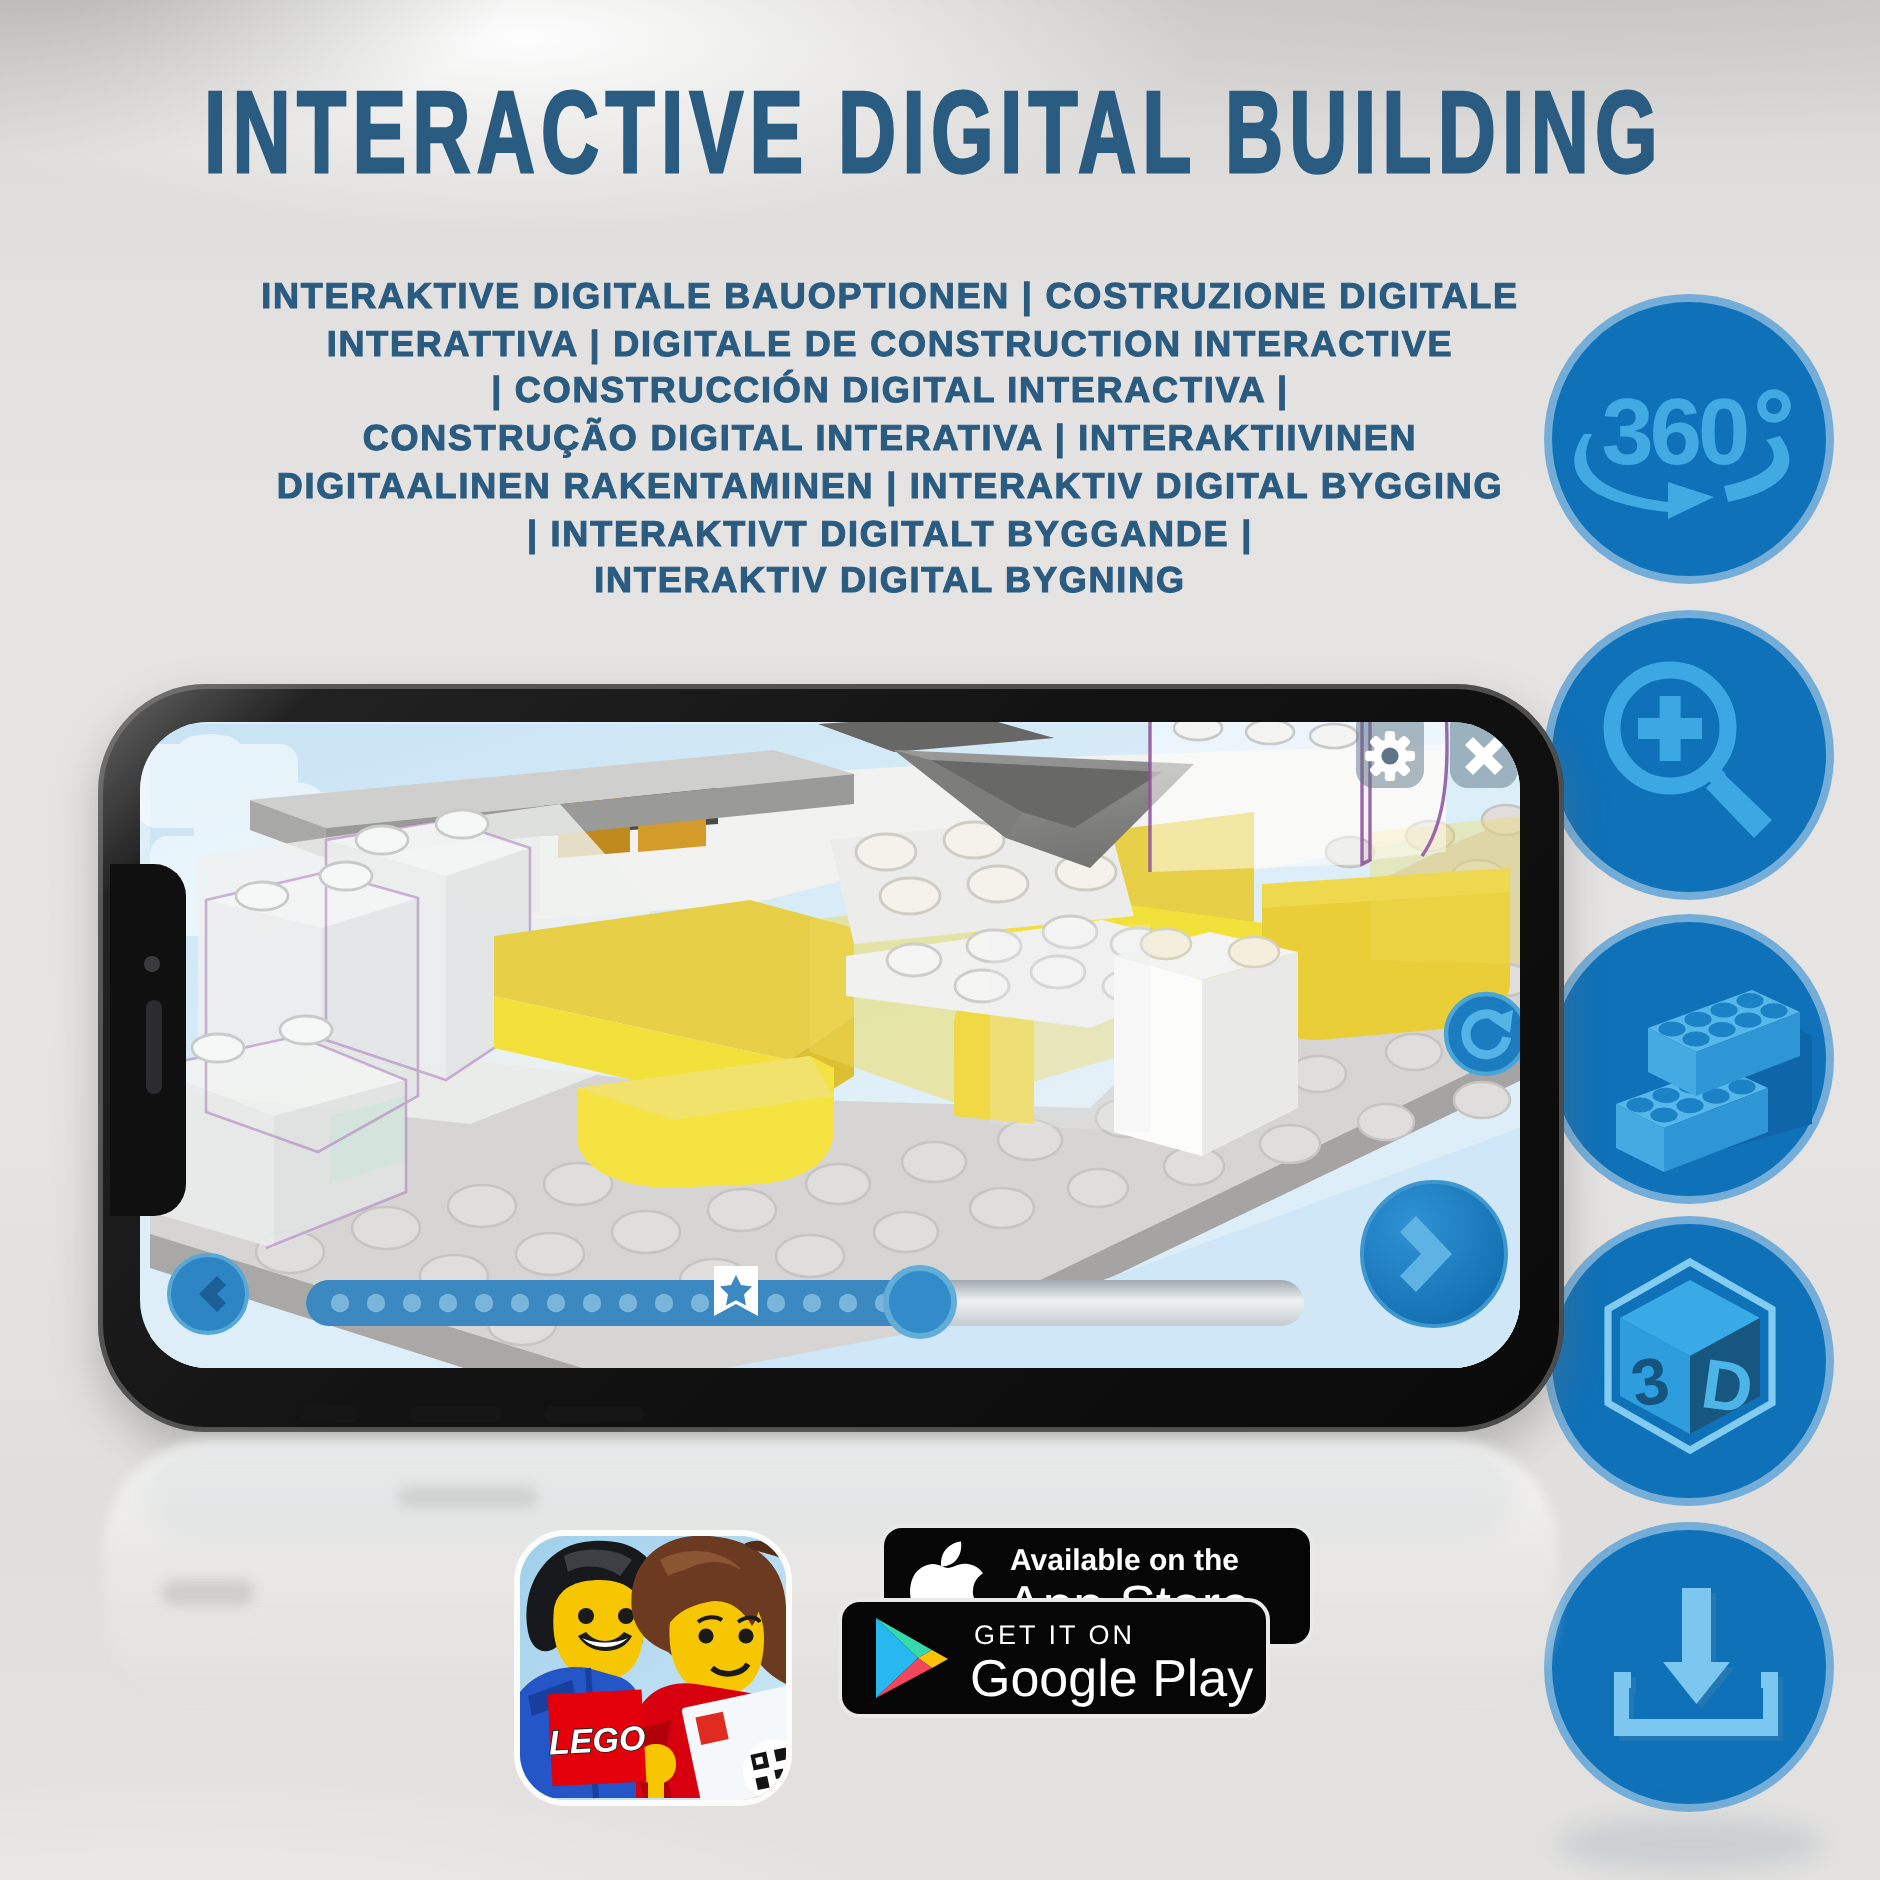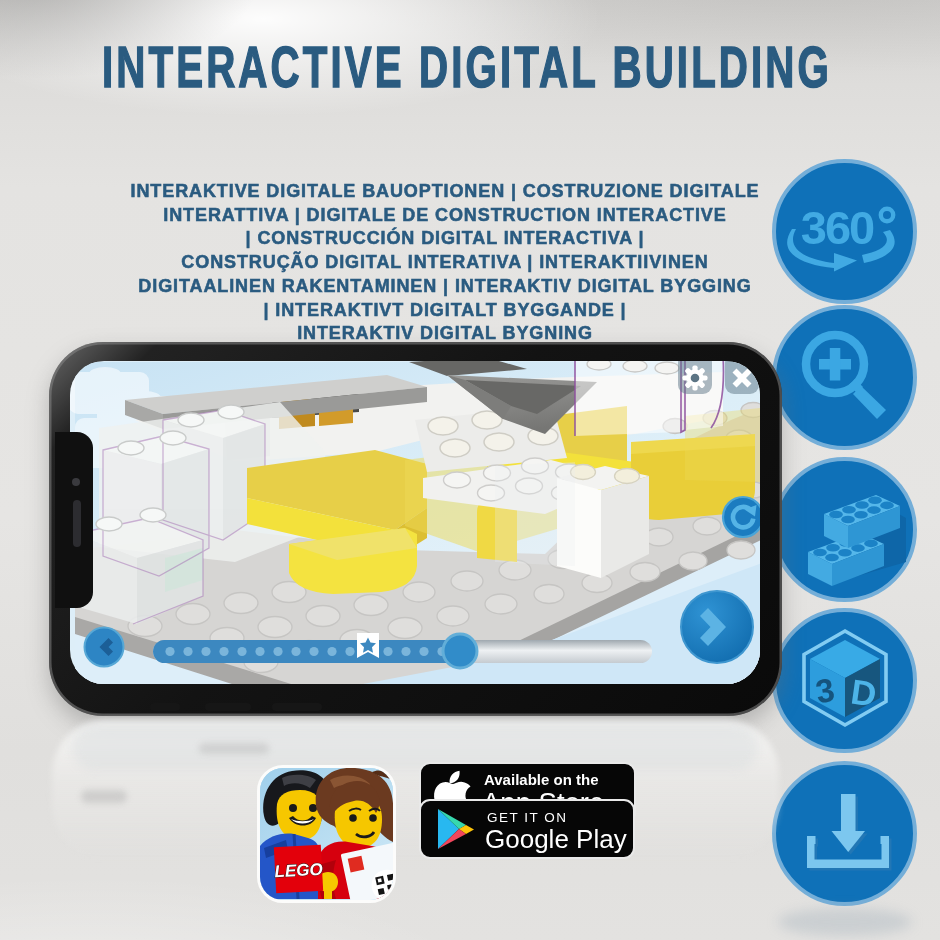--- a/index.html
+++ b/index.html
@@ -10,21 +10,21 @@
     background:
       radial-gradient(ellipse 340px 150px at 4% -2%, rgba(120,119,117,.42), rgba(120,119,117,0) 65%),
       radial-gradient(ellipse 520px 150px at 28% 2%, rgba(255,255,255,.95), rgba(255,255,255,0) 65%),
       radial-gradient(ellipse 700px 160px at 85% -4%, rgba(150,149,147,.30), rgba(150,149,147,0) 70%),
       radial-gradient(ellipse 600px 200px at 10% 108%, rgba(255,255,255,.45), rgba(255,255,255,0) 70%),
       linear-gradient(180deg,#d4d3d1 0%,#dedddb 9%,#e4e3e1 20%,#e6e5e3 55%,#e0dfdd 80%,#e3e2e0 100%);}
   .title{position:absolute;left:467px;top:33px;width:1100px;margin-left:-550px;text-align:center;
     color:#2a5b80;font-weight:bold;font-size:58px;letter-spacing:4.5px;white-space:nowrap;-webkit-text-stroke:1.5px #2a5b80;
     transform:scaleX(0.694);transform-origin:50% 50%;}
   .subs{position:absolute;left:0;top:137px;width:890px;text-align:center;
-    color:#2a5b80;font-weight:bold;font-size:18px;line-height:23.7px;letter-spacing:0.9px;margin-top:43px;-webkit-text-stroke:0.55px #2a5b80;}
+    color:#2a5b80;font-weight:bold;font-size:18px;line-height:23.7px;letter-spacing:0.9px;-webkit-text-stroke:0.55px #2a5b80;}
   .circ{position:absolute;width:145px;height:145px;border-radius:50%;
     background:#0f71b8;border:4px solid #74aed8;box-sizing:border-box;}
   .circ svg{position:absolute;left:0;top:0;}
   .phone{position:absolute;left:49px;top:342px;width:733px;height:374px;
     border-radius:54px;background:linear-gradient(135deg,#6a6a6a 0%,#222222 10%,#131313 45%,#0a0a0a 100%);
     box-shadow:inset 0 0 0 2.5px rgba(140,140,140,.5), 0 10px 22px rgba(110,110,110,.4);}
   .screen{position:absolute;left:70px;top:361px;width:690px;height:323px;
     border-radius:34px;overflow:hidden;background:#ddeef8;}
   .badge{position:absolute;background:#060606;border-radius:11px;border:2px solid #e9e9e9;box-sizing:border-box;}
 </style>
@@ -36,21 +36,21 @@
   <div class="subs">
     INTERAKTIVE DIGITALE BAUOPTIONEN | COSTRUZIONE DIGITALE<br>
     INTERATTIVA | DIGITALE DE CONSTRUCTION INTERACTIVE<br>
     | CONSTRUCCIÓN DIGITAL INTERACTIVA |<br>
     CONSTRUÇÃO DIGITAL INTERATIVA | INTERAKTIIVINEN<br>
     DIGITAALINEN RAKENTAMINEN | INTERAKTIV DIGITAL BYGGING<br>
     | INTERAKTIVT DIGITALT BYGGANDE |<br>
     INTERAKTIV DIGITAL BYGNING
   </div>
 
-  <div class="circ" id="c1" style="left:772px;top:159px;">
+  <div class="circ" id="c1" style="left:772px;top:147px;">
     <svg width="137" height="137" viewBox="0 0 137 137">
       <g transform="translate(4,2)">
       <text x="57" y="79" font-family="Liberation Sans" font-weight="bold" font-size="47" fill="#41aae3" text-anchor="middle" letter-spacing="-2">360</text>
       <circle cx="107" cy="50" r="6.2" fill="none" stroke="#41aae3" stroke-width="4.4"></circle>
       <path d="M 16,64 C 4,86 30,95 54,98 L 54,88 77,95.5 54,106.5 54,103 C 22,100 -4,88 12,64 Z" fill="#41aae3"></path>
       <path d="M 110,65 C 124,84 104,94 84,98 L 82,90 C 100,86 114,79 103,67 Z" fill="#41aae3"></path>
       </g>
     </svg>
   </div>
   <div class="circ" id="c2" style="left:772px;top:305px;">
@@ -439,21 +439,21 @@
 
       <path d="M 68,104 C 62,104 58,108 58,114 C 58,120 62,124 68,124 C 74,124 78,120 78,114 C 78,108 74,104 68,104 Z" fill="#f6c700"></path>
       <path d="M 64,110 L 72,110 72,131 64,131 Z" fill="#f6c700"></path>
 
       <g transform="rotate(-3 38 101)">
         <rect x="15" y="78" width="47" height="46" fill="#e3000b"></rect>
         <text x="38.5" y="108" font-family="Liberation Sans" font-weight="bold" font-size="17" fill="#ffffff" text-anchor="middle" font-style="italic" stroke="#1a1a1a" stroke-width="0.8" paint-order="stroke">LEGO</text>
       </g>
     </svg>
   </div>
-  <div class="badge" id="appstore" style="left:419px;top:762px;width:217px;height:62px;text-align:center;">
+  <div class="badge" id="appstore" style="left:440px;top:762px;width:217px;height:62px;text-align:center;">
     <svg width="213" height="58" viewBox="0 0 213 58">
       <path d="M 36.5,15.5 c 2.5,-3 2.2,-7.2 2,-8.7 c -2.7,0.2 -5.8,1.8 -7.6,4 c -1.7,2 -2.7,5 -2.3,8.4 c 3,0.1 6,-1.2 7.9,-3.7 Z" fill="#ffffff"></path>
       <path d="M 44.5,31.5 c 0,-6 4.7,-8.7 5,-8.9 c -2.7,-4 -7,-4.6 -8.5,-4.7 c -3.6,-0.4 -7,2.1 -8.9,2.1 c -1.8,0 -4.6,-2 -7.6,-2 c -3.9,0.1 -7.5,2.3 -9.5,5.8 c -4.1,7 -1,17.4 2.9,23 c 1.9,2.8 4.2,5.9 7.2,5.8 c 2.9,-0.1 4,-1.9 7.5,-1.9 c 3.5,0 4.5,1.9 7.6,1.8 c 3.1,-0.1 5.1,-2.8 7,-5.6 c 2.2,-3.2 3.1,-6.3 3.2,-6.5 c -0.1,0 -6,-2.3 -6,-8.9 Z" fill="#ffffff"></path>
       <text x="63" y="21" font-family="Liberation Sans" font-size="15" font-weight="bold" fill="#ffffff">Available on the</text>
       <text x="61" y="48" font-family="Liberation Sans" font-size="27.5" fill="#ffffff" letter-spacing="0">App Store</text>
     </svg>
   </div>
   <div class="badge" id="gplay" style="left:419px;top:799px;width:216px;height:60px;">
     <svg width="212" height="56" viewBox="0 0 212 56">
       <g>

